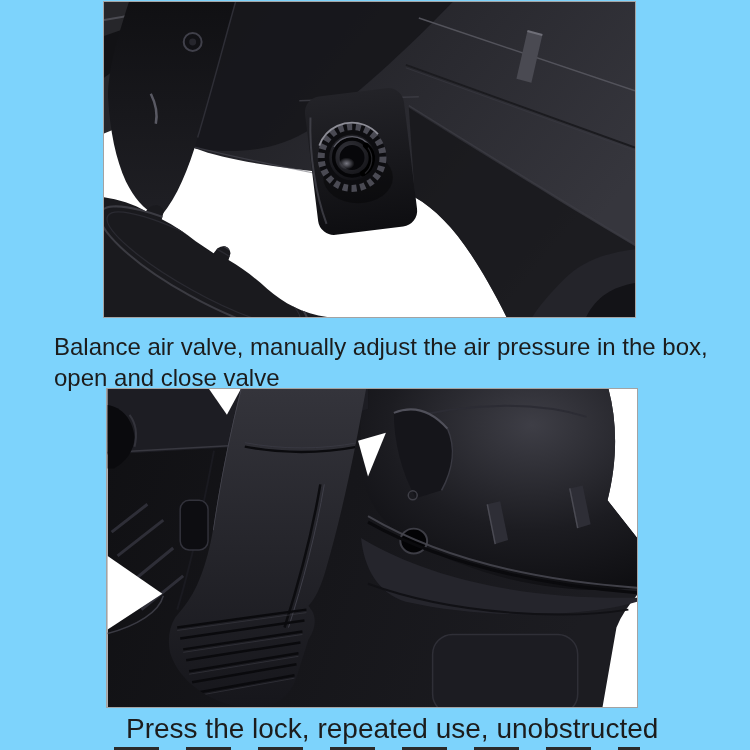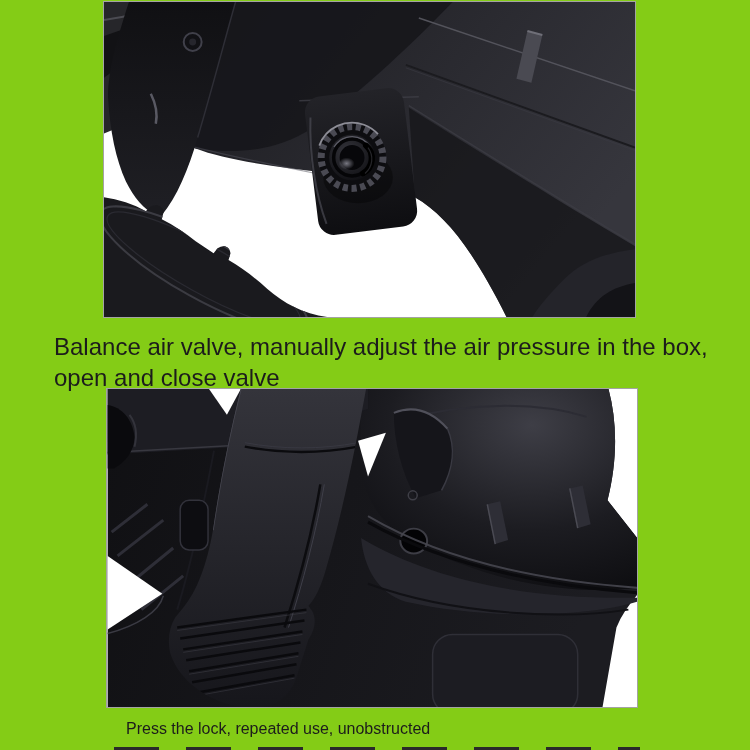--- a/index.html
+++ b/index.html
@@ -1,24 +1,24 @@
 <!DOCTYPE html>
 <html><head>
 <meta charset="utf-8">
 <style>
   html,body{margin:0;padding:0;background:#ffffff;}
-  .page{position:relative;width:750px;height:750px;background:#84cc16;overflow:hidden;
+  .page{position:relative;width:750px;height:750px;background:#7dd3fc;overflow:hidden;
         font-family:"Liberation Sans", sans-serif;}
   .photo{position:absolute;border:1px solid #a3a3a3;background:#ffffff;box-sizing:border-box;}
   .photo svg{display:block;}
   #photo-valve{left:103px;top:1px;width:533px;height:317px;}
   #photo-lock{left:106px;top:388px;width:532px;height:320px;}
   .caption{position:absolute;color:#1c1c1c;font-size:24px;line-height:31px;white-space:nowrap;}
   #caption-valve{left:54px;top:331px;}
-  #caption-lock{left:126px;top:713px;font-size:16px;}
+  #caption-lock{left:126px;top:713px;font-size:28px;}
   .peek{position:absolute;top:747px;height:3px;background:#2a2a2a;}
 </style>
 </head>
 <body>
 
 <div class="page">
 
   <figure class="photo" id="photo-valve" style="margin:0;">
     <svg width="531" height="315" viewBox="0 0 533 316">
       <defs>

